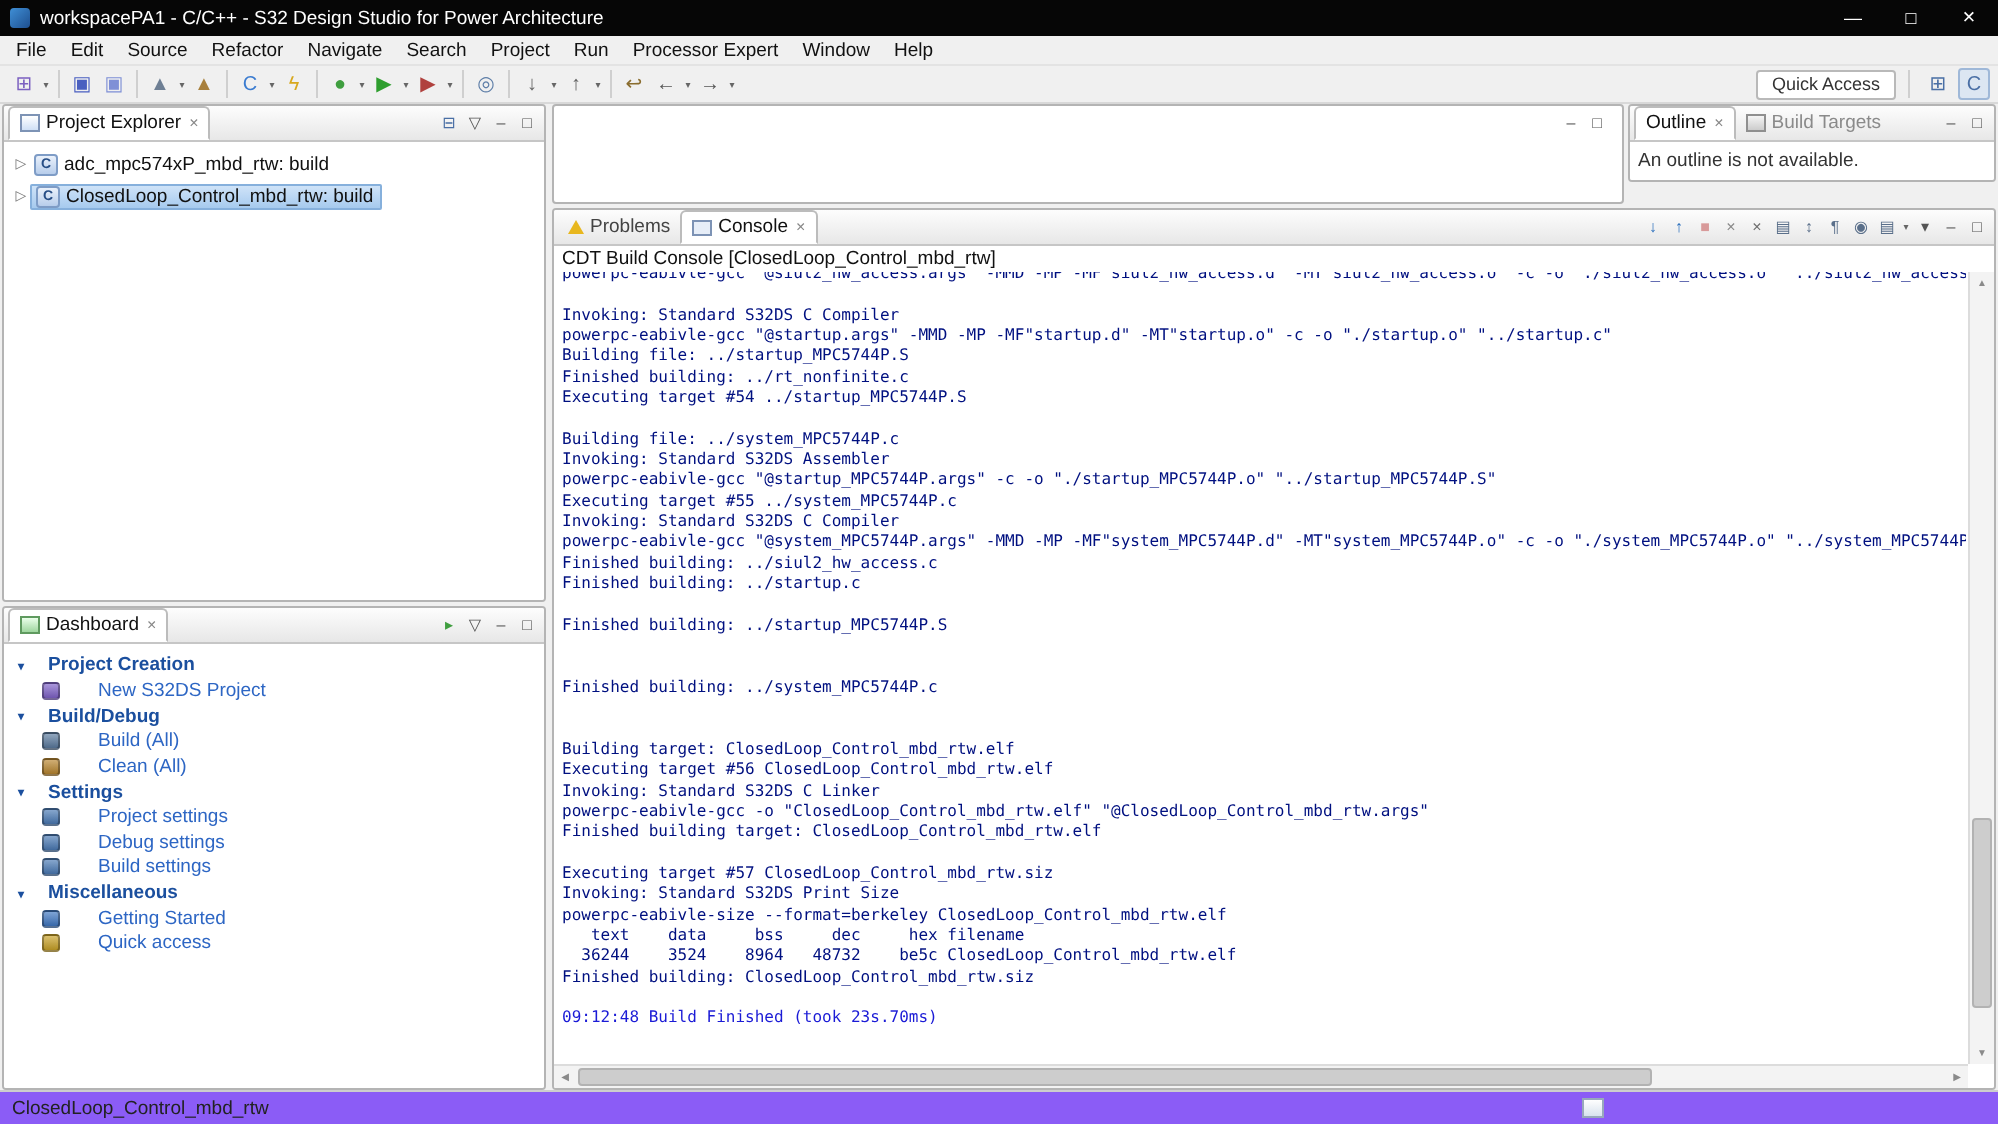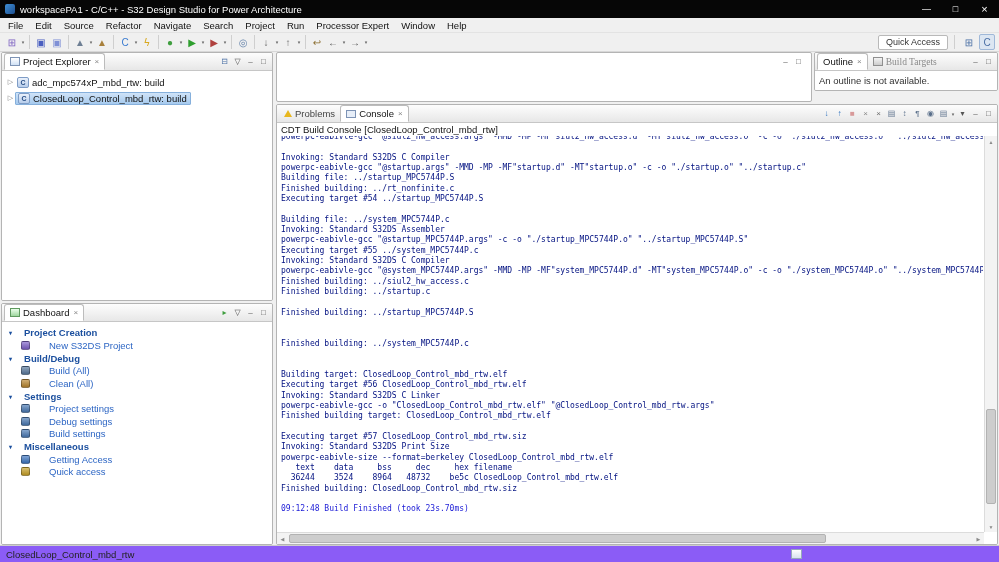--- a/index.html
+++ b/index.html
@@ -41,21 +41,21 @@
   
   .panel { position:absolute; background:#f0f0f0; border:1px solid #b4b4b4; border-radius:2px;
            display:flex; flex-direction:column; overflow:hidden; }
   .view-tabs { height:18px; flex:0 0 18px; display:flex; align-items:flex-end;
                background:linear-gradient(#fdfdfd,#e7e7e7); border-bottom:1px solid #c6c6c6;
                padding-left:2px; }
   .view-tab { height:17px; display:flex; align-items:center; gap:3px; padding:0 5px;
               color:#444; white-space:nowrap; }
   .view-tab.active { background:#fff; border:1px solid #bcbcbc; border-bottom:1px solid #fff;
                      border-radius:3px 3px 0 0; color:#111; }
-  .view-tab.dim { color:#8a8a8a;font-family:Liberation Serif, serif; }
+  .view-tab.dim { color:#8a8a8a; }
   .tab-close { font-size:8px; color:#888; margin-left:1px; }
   .panel-actions { margin-left:auto; display:flex; align-items:center; height:100%; padding-right:2px; }
   .mini-icon { min-width:13px; height:13px; display:inline-flex; align-items:center; justify-content:center;
                font-size:8px; color:#555; }
   .view-body { flex:1; background:#fff; position:relative; overflow:hidden; }
 
   
   .project-explorer { left:1px; top:52px; width:272px; height:249px; }
   .tree { padding-top:3px; }
   .tree-row { height:16px; display:flex; align-items:center; padding-left:4px; }
@@ -323,21 +323,21 @@
               <span class="dash-label">Build settings</span>
             </div>
           </div>
           <div class="dash-section">
             <div class="dash-header">
               <span class="dash-arrow">▾</span>
               <span>Miscellaneous</span>
             </div>
             <div class="dash-item">
               <span class="dash-ico" style="background: linear-gradient(rgba(255, 255, 255, 0.333), rgba(0, 0, 0, 0.133)), rgb(63, 119, 194);"></span>
-              <span class="dash-label">Getting Access</span>
+              <span class="dash-label">Getting Started</span>
             </div>
             <div class="dash-item">
               <span class="dash-ico" style="background: linear-gradient(rgba(255, 255, 255, 0.333), rgba(0, 0, 0, 0.133)), rgb(201, 162, 39);"></span>
               <span class="dash-label">Quick access</span>
             </div>
           </div>
         </div>
     </div>
   </section>
 

